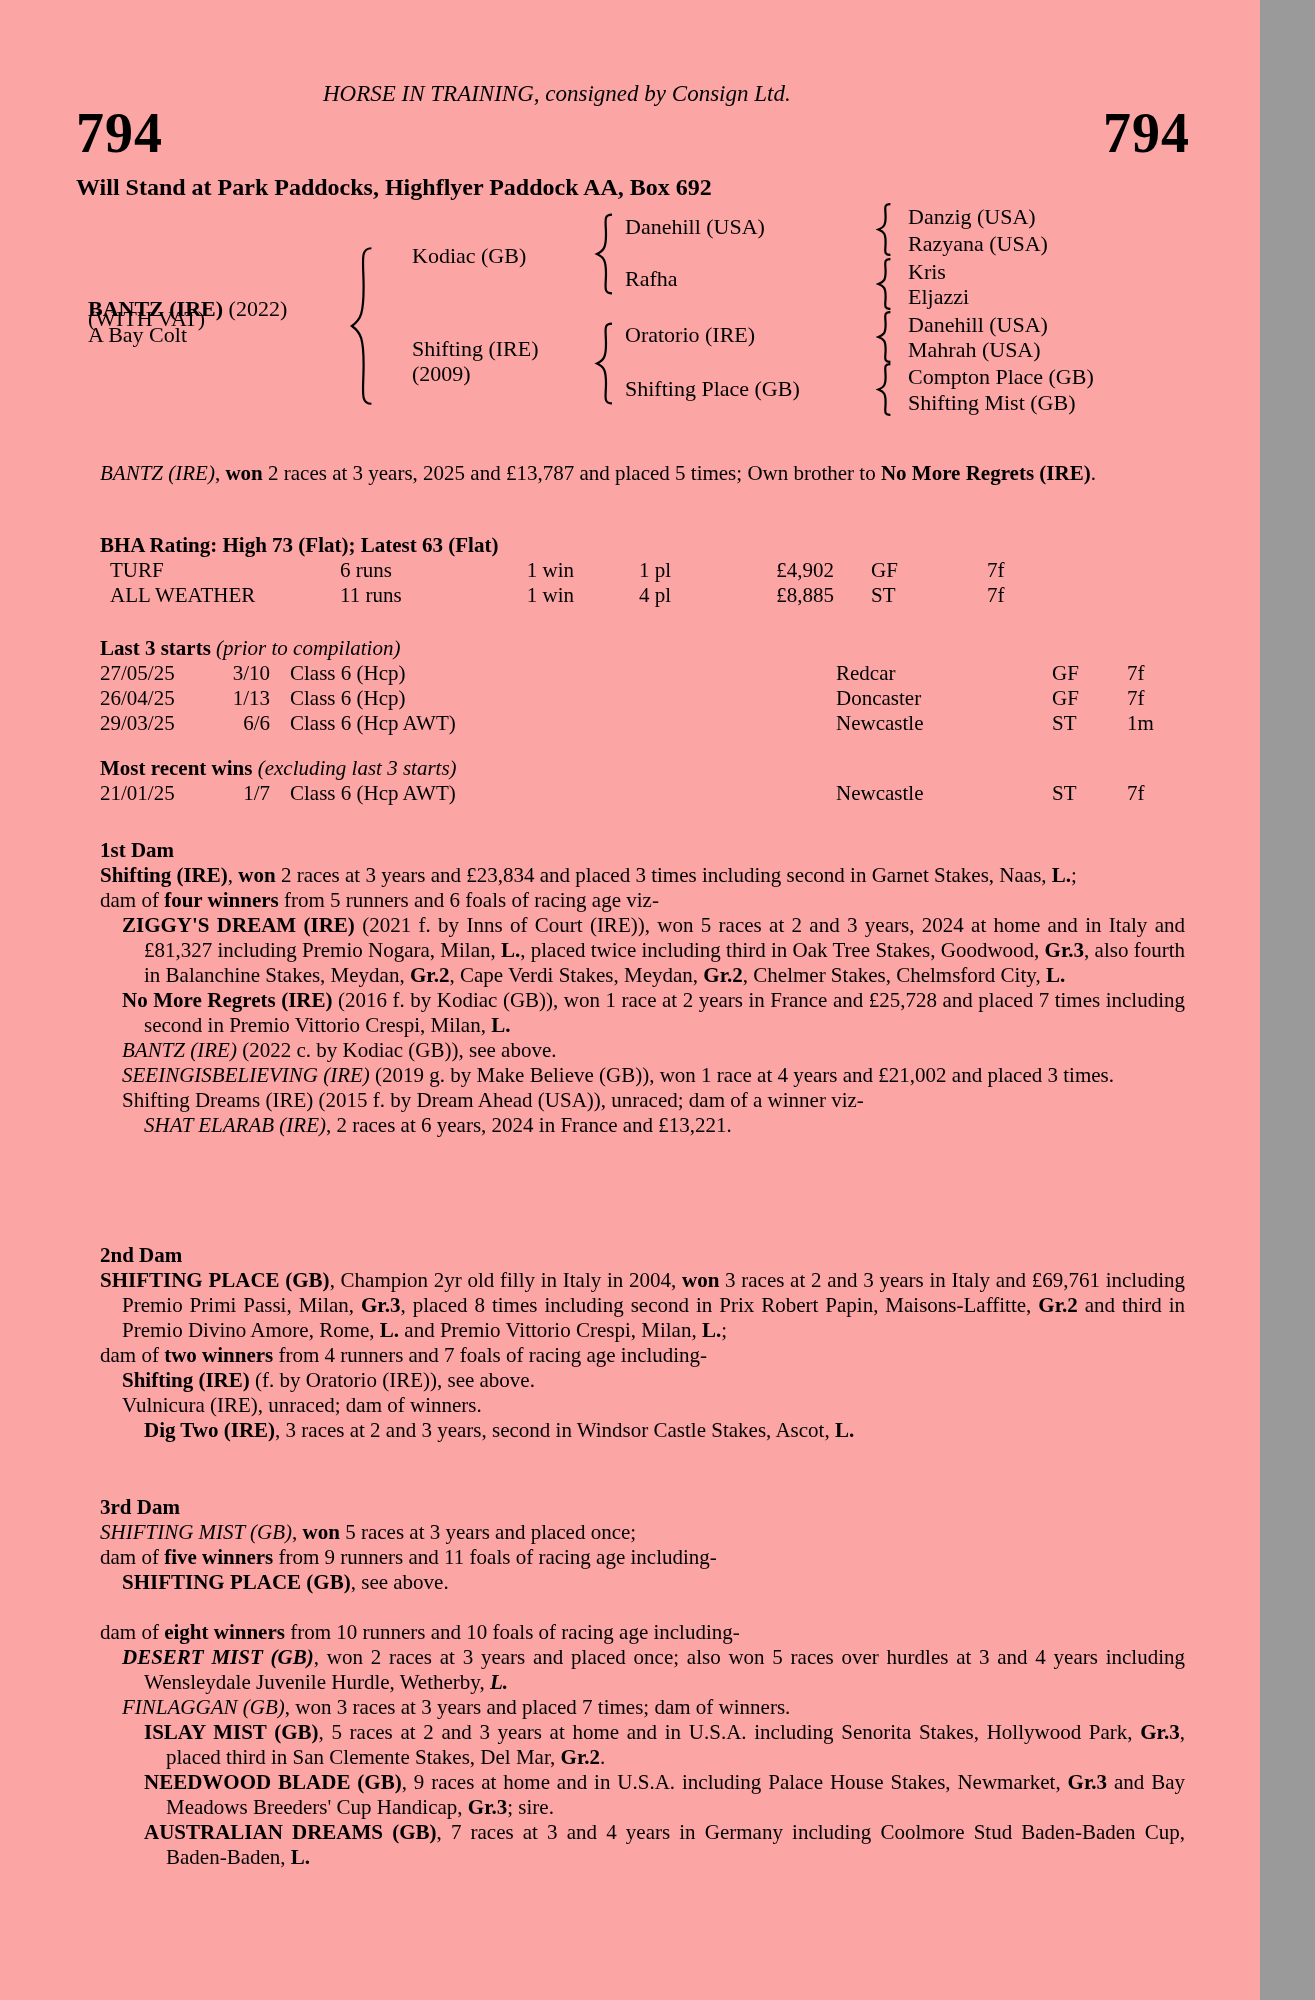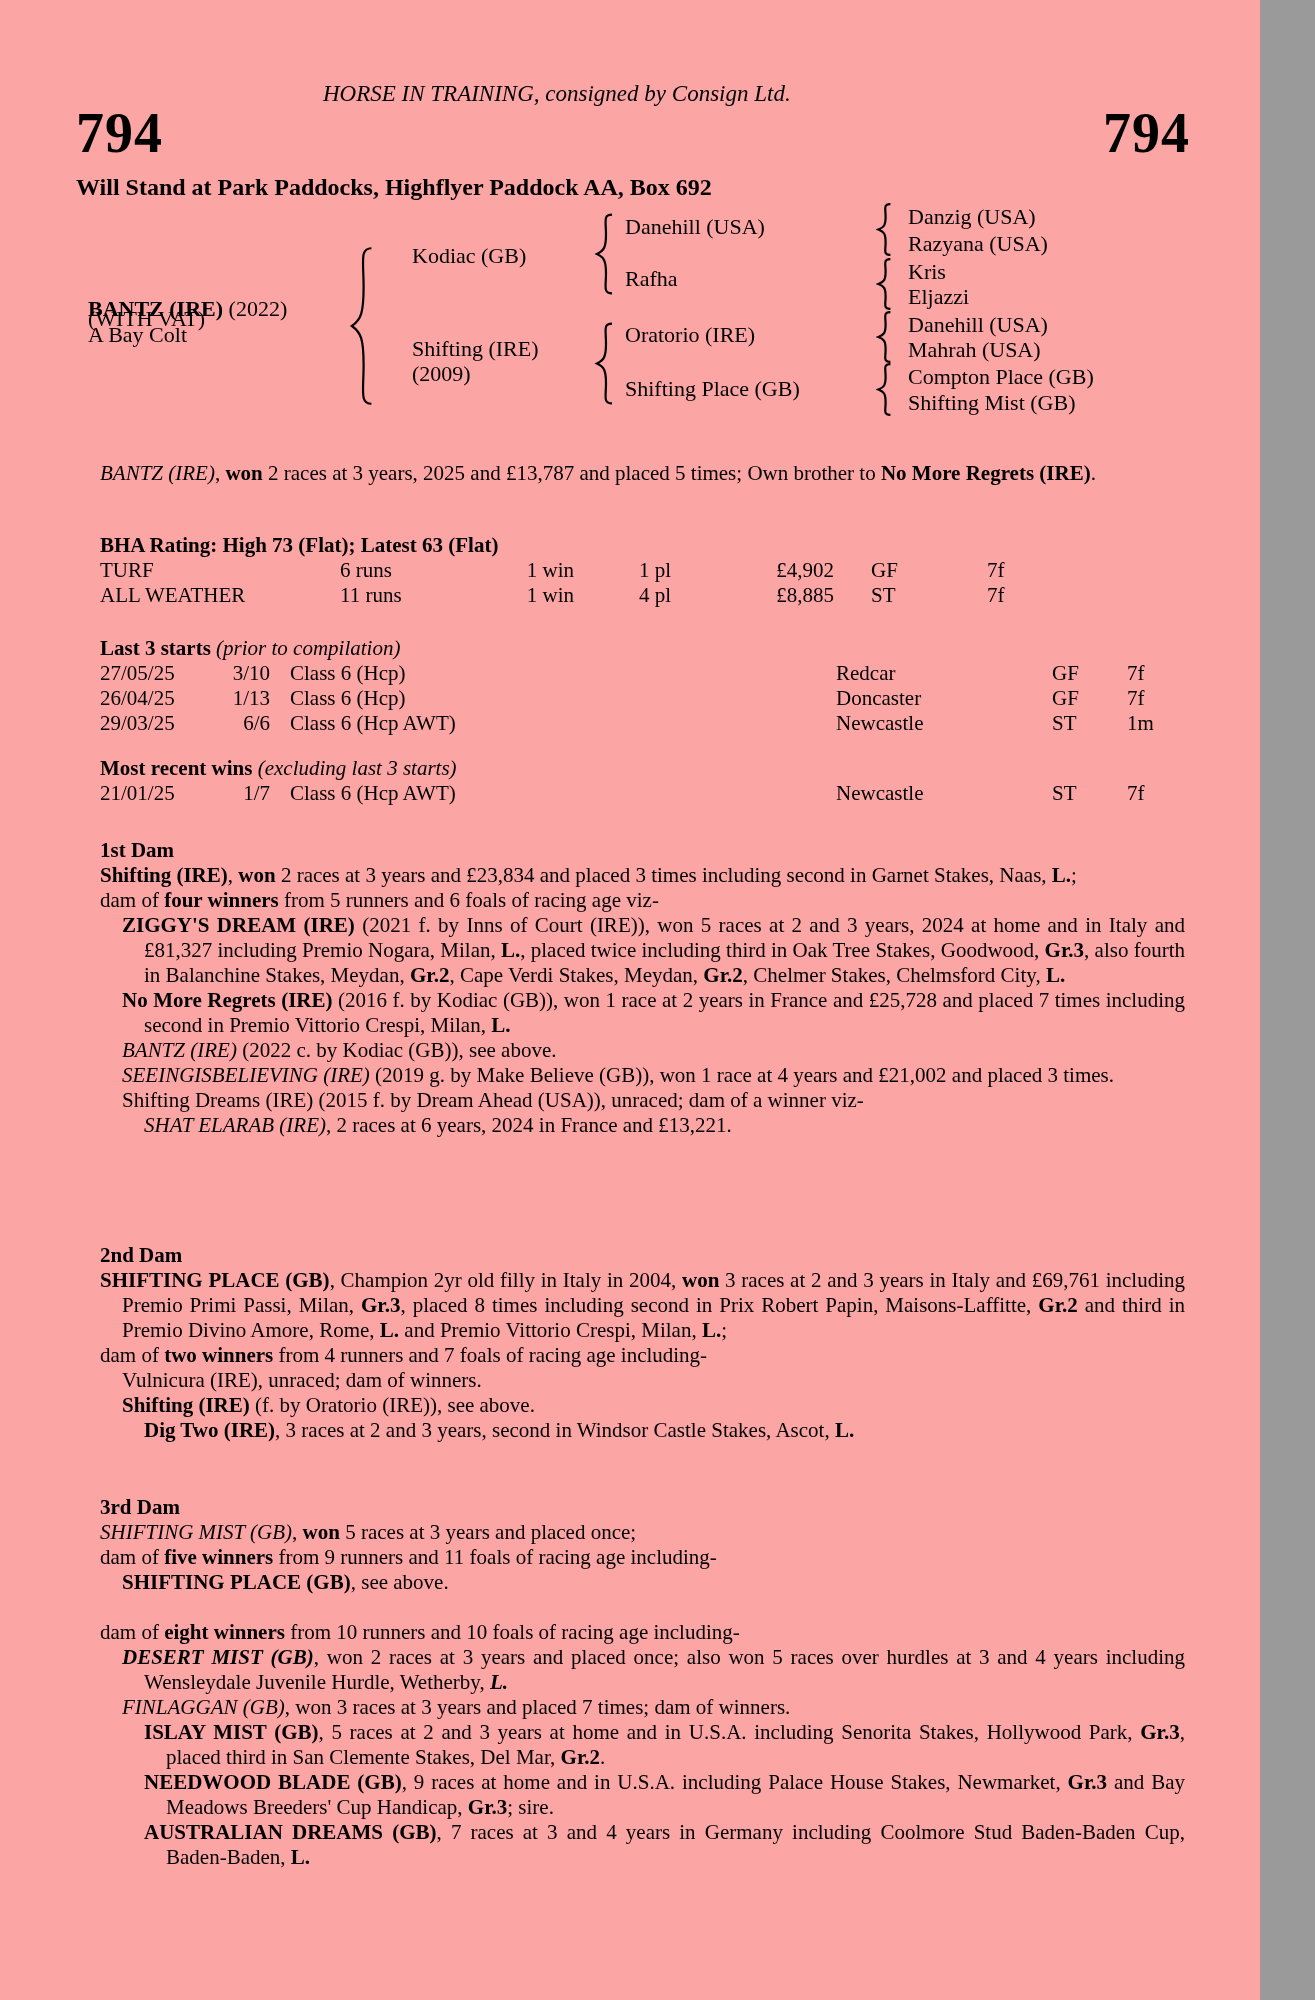--- a/index.html
+++ b/index.html
@@ -27,21 +27,21 @@
   .section{position:absolute;left:76px;right:75px;margin-left:24px;}
   .para{margin:0;text-align:justify;}
   .L0{padding-left:22px;text-indent:-22px;}
   .L1{padding-left:44px;text-indent:-22px;}
   .L2{padding-left:66px;text-indent:-22px;}
   .heading{font-weight:700;}
 
   
   .trow{position:relative;height:25px;}
   .trow span{position:absolute;top:0;white-space:nowrap;}
-  .c-surface{left:0;}
+  .c-surface{left:10px;}
   .c-runs{left:240px;width:131px;text-align:left;}
   .c-wins{left:380px;width:94px;text-align:right;}
   .c-places{left:480px;width:91px;text-align:right;}
   .c-earn{left:600px;width:134px;text-align:right;}
   .c-going{left:771px;}
   .c-dist{left:887px;}
   .c-date{left:0;}
   .c-pos{left:100px;width:70px;text-align:right;}
   .c-race{left:190px;}
   .c-venue{left:736px;}
@@ -181,22 +181,22 @@
     <p class="para L1"><span class="i">BANTZ (IRE)</span><span> (2022 c. by Kodiac (GB)), see above.</span></p>
     <p class="para L1"><span class="i">SEEINGISBELIEVING (IRE)</span><span> (2019 g. by Make Believe (GB)), won 1 race at 4 years and £21,002 and placed 3 times.</span></p>
     <p class="para L1"><span>Shifting Dreams (IRE) (2015 f. by Dream Ahead (USA)), unraced; dam of a winner viz-</span></p>
     <p class="para L2"><span class="i">SHAT ELARAB (IRE)</span><span>, 2 races at 6 years, 2024 in France and £13,221.</span></p>
   </div>
 
   <div class="section" style="top:1243px;">
     <div class="heading">2nd Dam</div>
     <p class="para L0"><span class="b">SHIFTING PLACE (GB)</span><span>, Champion 2yr old filly in Italy in 2004, </span><span class="b">won</span><span> 3 races at 2 and 3 years in Italy and £69,761 including Premio Primi Passi, Milan, </span><span class="b">Gr.3</span><span>, placed 8 times including second in Prix Robert Papin, Maisons-Laffitte, </span><span class="b">Gr.2</span><span> and third in Premio Divino Amore, Rome, </span><span class="b">L.</span><span> and Premio Vittorio Crespi, Milan, </span><span class="b">L.</span><span>;</span></p>
     <p class="para L0"><span>dam of </span><span class="b">two winners</span><span> from 4 runners and 7 foals of racing age including-</span></p>
+    <p class="para L1"><span class="b">Shifting (IRE)</span><span> (f. by Oratorio (IRE)), see above.</span></p>
     <p class="para L1"><span>Vulnicura (IRE), unraced; dam of winners.</span></p>
-    <p class="para L1"><span class="b">Shifting (IRE)</span><span> (f. by Oratorio (IRE)), see above.</span></p>
     <p class="para L2"><span class="b">Dig Two (IRE)</span><span>, 3 races at 2 and 3 years, second in Windsor Castle Stakes, Ascot, </span><span class="b">L.</span></p>
   </div>
 
   <div class="section" style="top:1495px;">
     <div class="heading">3rd Dam</div>
     <p class="para L0"><span class="i">SHIFTING MIST (GB)</span><span>, </span><span class="b">won</span><span> 5 races at 3 years and placed once;</span></p>
     <p class="para L0"><span>dam of </span><span class="b">five winners</span><span> from 9 runners and 11 foals of racing age including-</span></p>
     <p class="para L1"><span class="b">SHIFTING PLACE (GB)</span><span>, see above.</span></p>
   </div>
 

